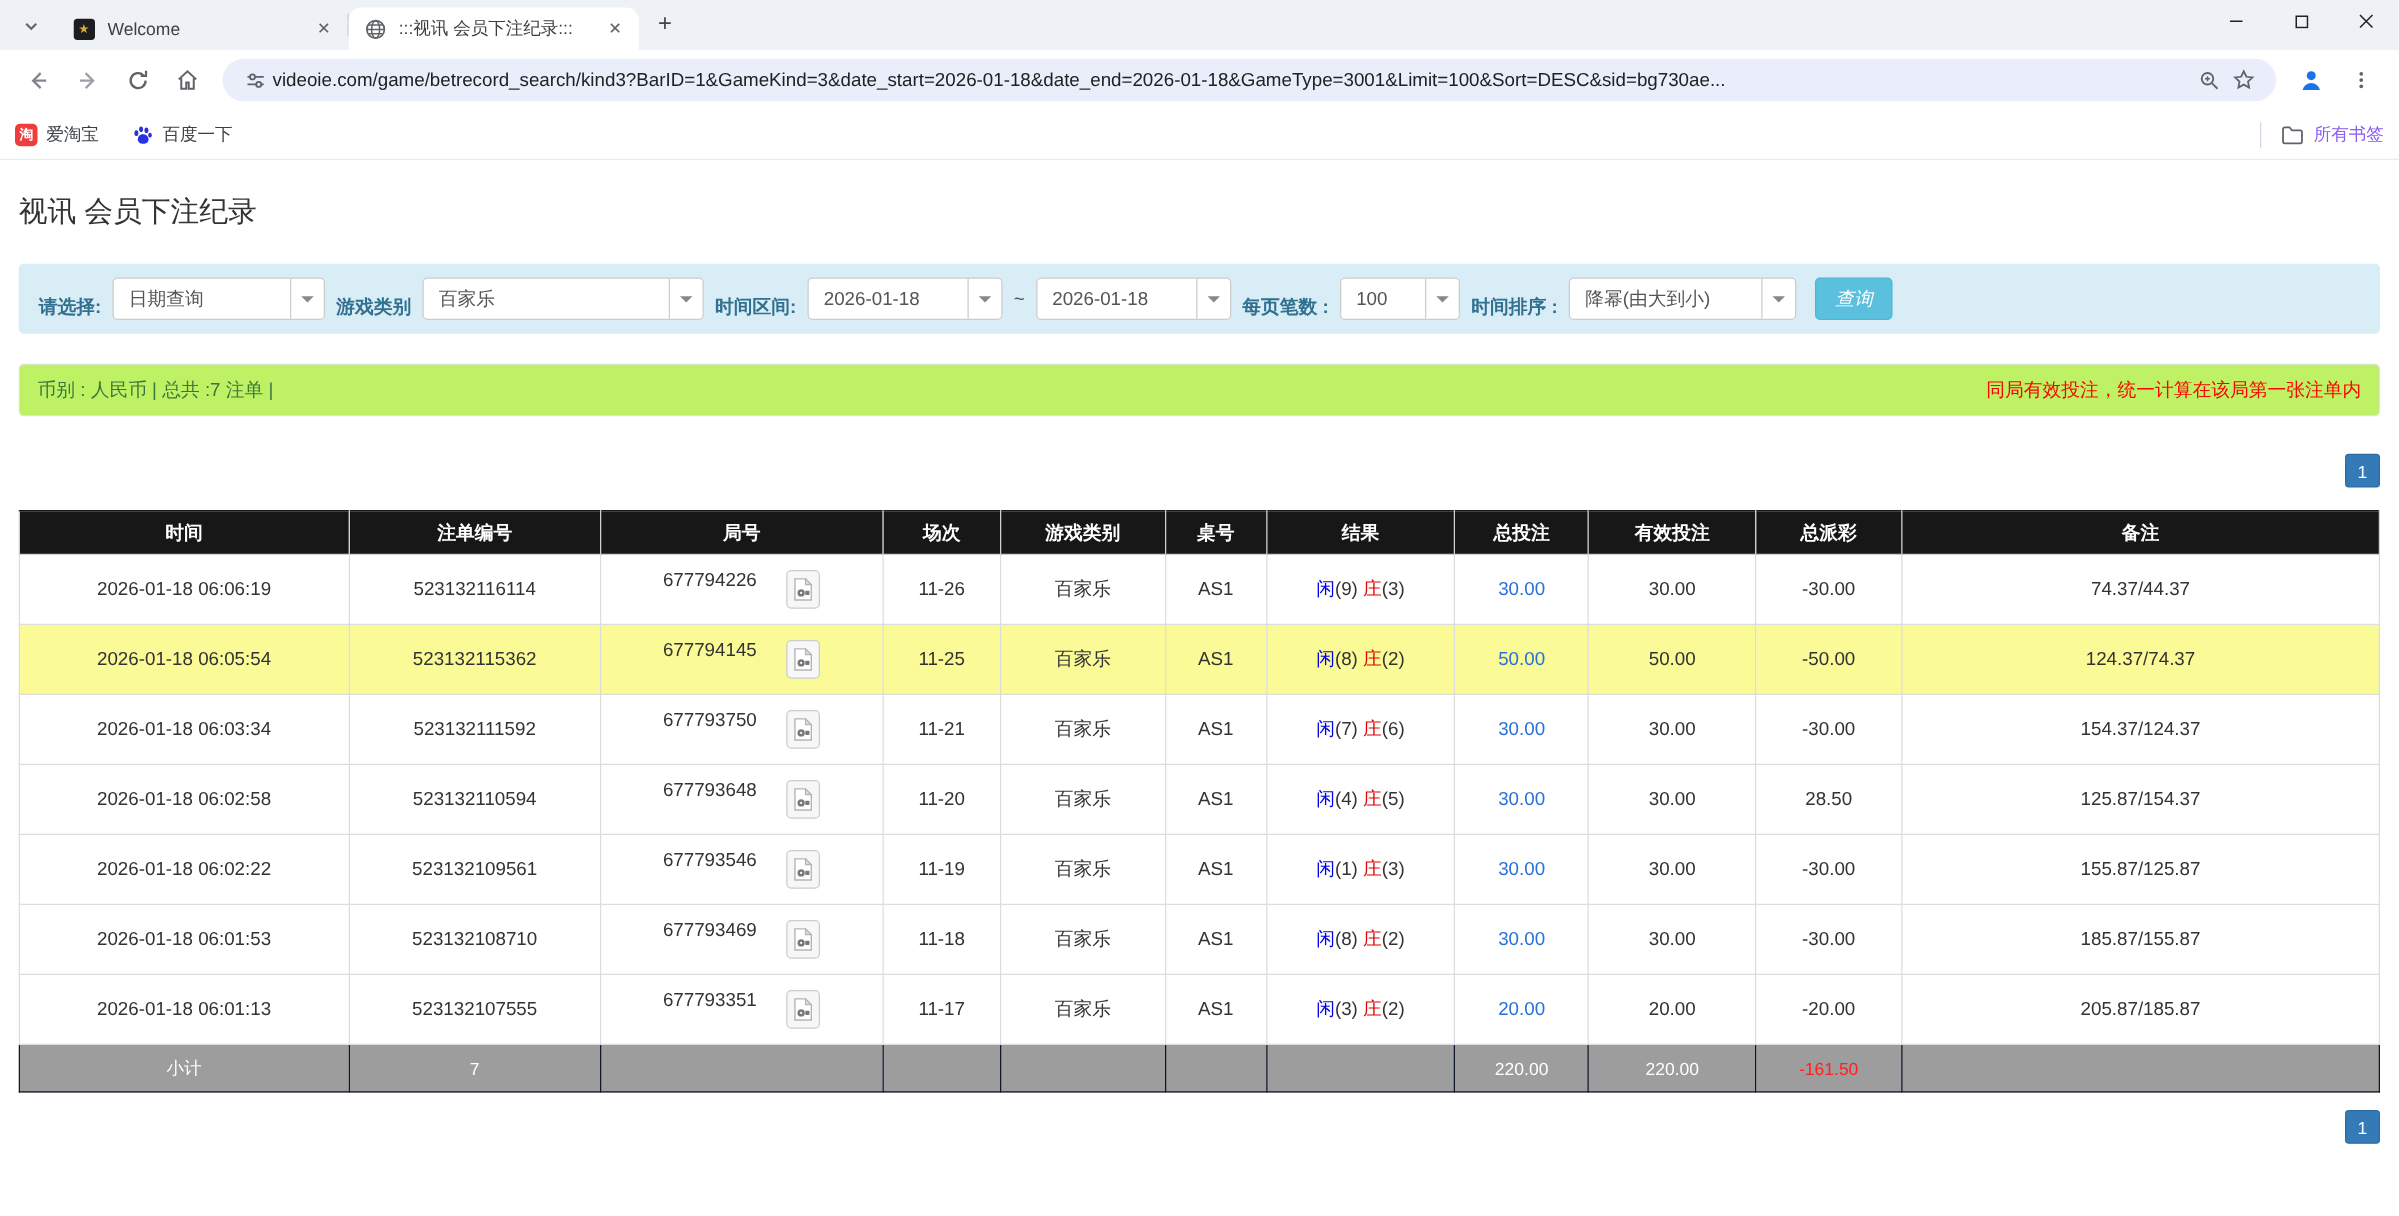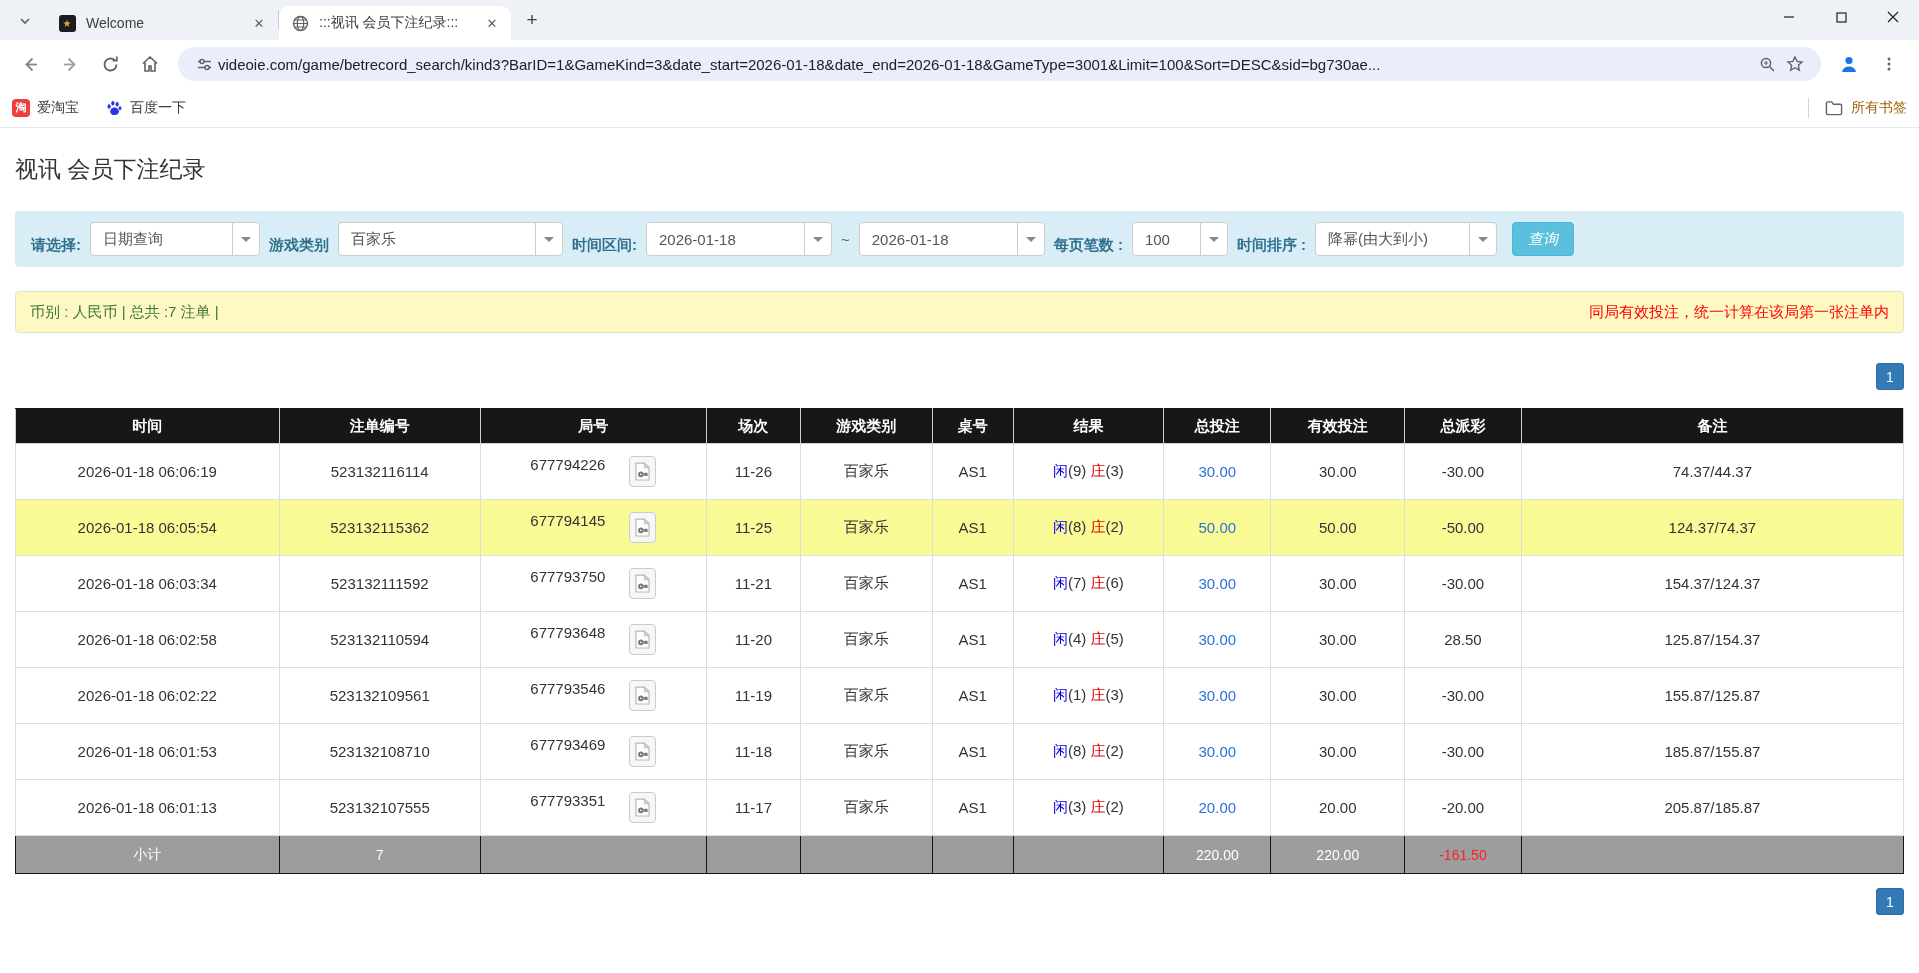--- a/index.html
+++ b/index.html
@@ -24,39 +24,39 @@
   .toolbar { height:48px; background:#fff; display:flex; align-items:center; padding:16px 10px; }
   .nav-ico { width:34px; height:34px; display:flex; align-items:center; justify-content:center; margin:0 3px; }
   .omnibox { flex:1; height:34px; background:#e9eefa; border-radius:17px; margin:0 8px; display:flex; align-items:center; padding:0 12px; }
   .omni-url { flex:1; font-size:15px; color:#202124; white-space:nowrap; overflow:hidden; }
   .omni-ico { width:28px; height:28px; display:flex; align-items:center; justify-content:center; flex:0 0 auto; }
 
   .bookmarks { height:40px; background:#fff; display:flex; align-items:center; padding:0 12px; border-bottom:1px solid #e8eaed; }
   .bm-item { display:flex; align-items:center; margin-right:26px; font-size:14px; color:#3c4043; }
   .bm-ico { width:18px; height:18px; margin-right:7px; display:flex; align-items:center; justify-content:center; }
   .taobao { background:#ef3c3c; color:#fff; border-radius:4px; font-size:11px; font-weight:bold; }
-  .bm-right { margin-left:auto; display:flex; align-items:center; font-size:14px; color:#a16207; }
+  .bm-right { margin-left:auto; display:flex; align-items:center; font-size:14px; color:#8b5cf6; }
   .bm-sep { width:1px; height:20px; background:#cfd6e4; margin-right:16px; }
   .bm-right .bm-ico { margin-right:8px; }
 
   
   .content { padding:0 15px; }
   .page-title { margin-top:26px; font-size:23px; color:#333; font-weight:500; }
 
   .filter-bar { margin-top:26px; height:56px; background:#d9edf7; border-radius:4px; display:flex; align-items:center; padding:0 16px; gap:9px; }
   .f-label { font-size:15px; font-weight:bold; color:#31708f; white-space:nowrap;margin-top:12px; }
   .sel { height:34px; background:#fff; border:1px solid #ccc; border-radius:4px; display:flex; align-items:stretch; }
   .sel-text { flex:1; display:flex; align-items:center; padding:0 12px; font-size:15px; color:#555; white-space:nowrap; }
   .sel-arrow { width:27px; border-left:1px solid #ccc; display:flex; align-items:center; justify-content:center; }
   .caret { width:0; height:0; border-left:5px solid transparent; border-right:5px solid transparent; border-top:5px solid #888; }
-  .w-mode{width:170px} .w-game{width:225px} .w-date{width:186px} .w-per{width:96px} .w-sort{width:182px}
+  .w-mode{width:170px} .w-game{width:225px} .w-date{width:156px} .w-per{width:96px} .w-sort{width:182px}
   .tilde { font-size:15px; color:#555; }
   .btn-query { height:34px; padding:0 15px; background:#5bc0de; border:1px solid #46b8da; border-radius:4px; color:#fff; font-size:15px; margin-left:6px;font-style:italic; }
 
-  .info-bar { margin-top:24px; height:42px; background:#fef9c3; border:1px solid #d6e9c6; border-radius:4px; display:flex; align-items:center; justify-content:space-between; padding:0 14px;gap:20px; }
+  .info-bar { margin-top:24px; height:42px; background:#bef264; border:1px solid #d6e9c6; border-radius:4px; display:flex; align-items:center; justify-content:space-between; padding:0 14px;gap:20px; }
   .info-left { font-size:15px; color:#3c763d; }
   .info-right { font-size:15px; color:#ff0000; }
 
   .pag-row { display:flex; justify-content:flex-end; margin-top:30px; }
   .pag-row.bottom { margin-top:14px; }
   .page-btn { min-width:28px; height:27px; background:#337ab7; border:1px solid #2e6da4; border-radius:3px; color:#fff; font-size:14px; display:flex; align-items:center; justify-content:center; }
 
   table.bet { width:100%; border-collapse:collapse; margin-top:18px; table-layout:fixed; }
   .bet th { background:#171717; color:#fff; font-size:15px; font-weight:bold; height:35px; border:1px solid #cfcfcf; border-top-color:#171717; }
   .bet td { height:56px; text-align:center; font-size:15px; color:#333; border:1px solid #ddd; background:#fff; }

